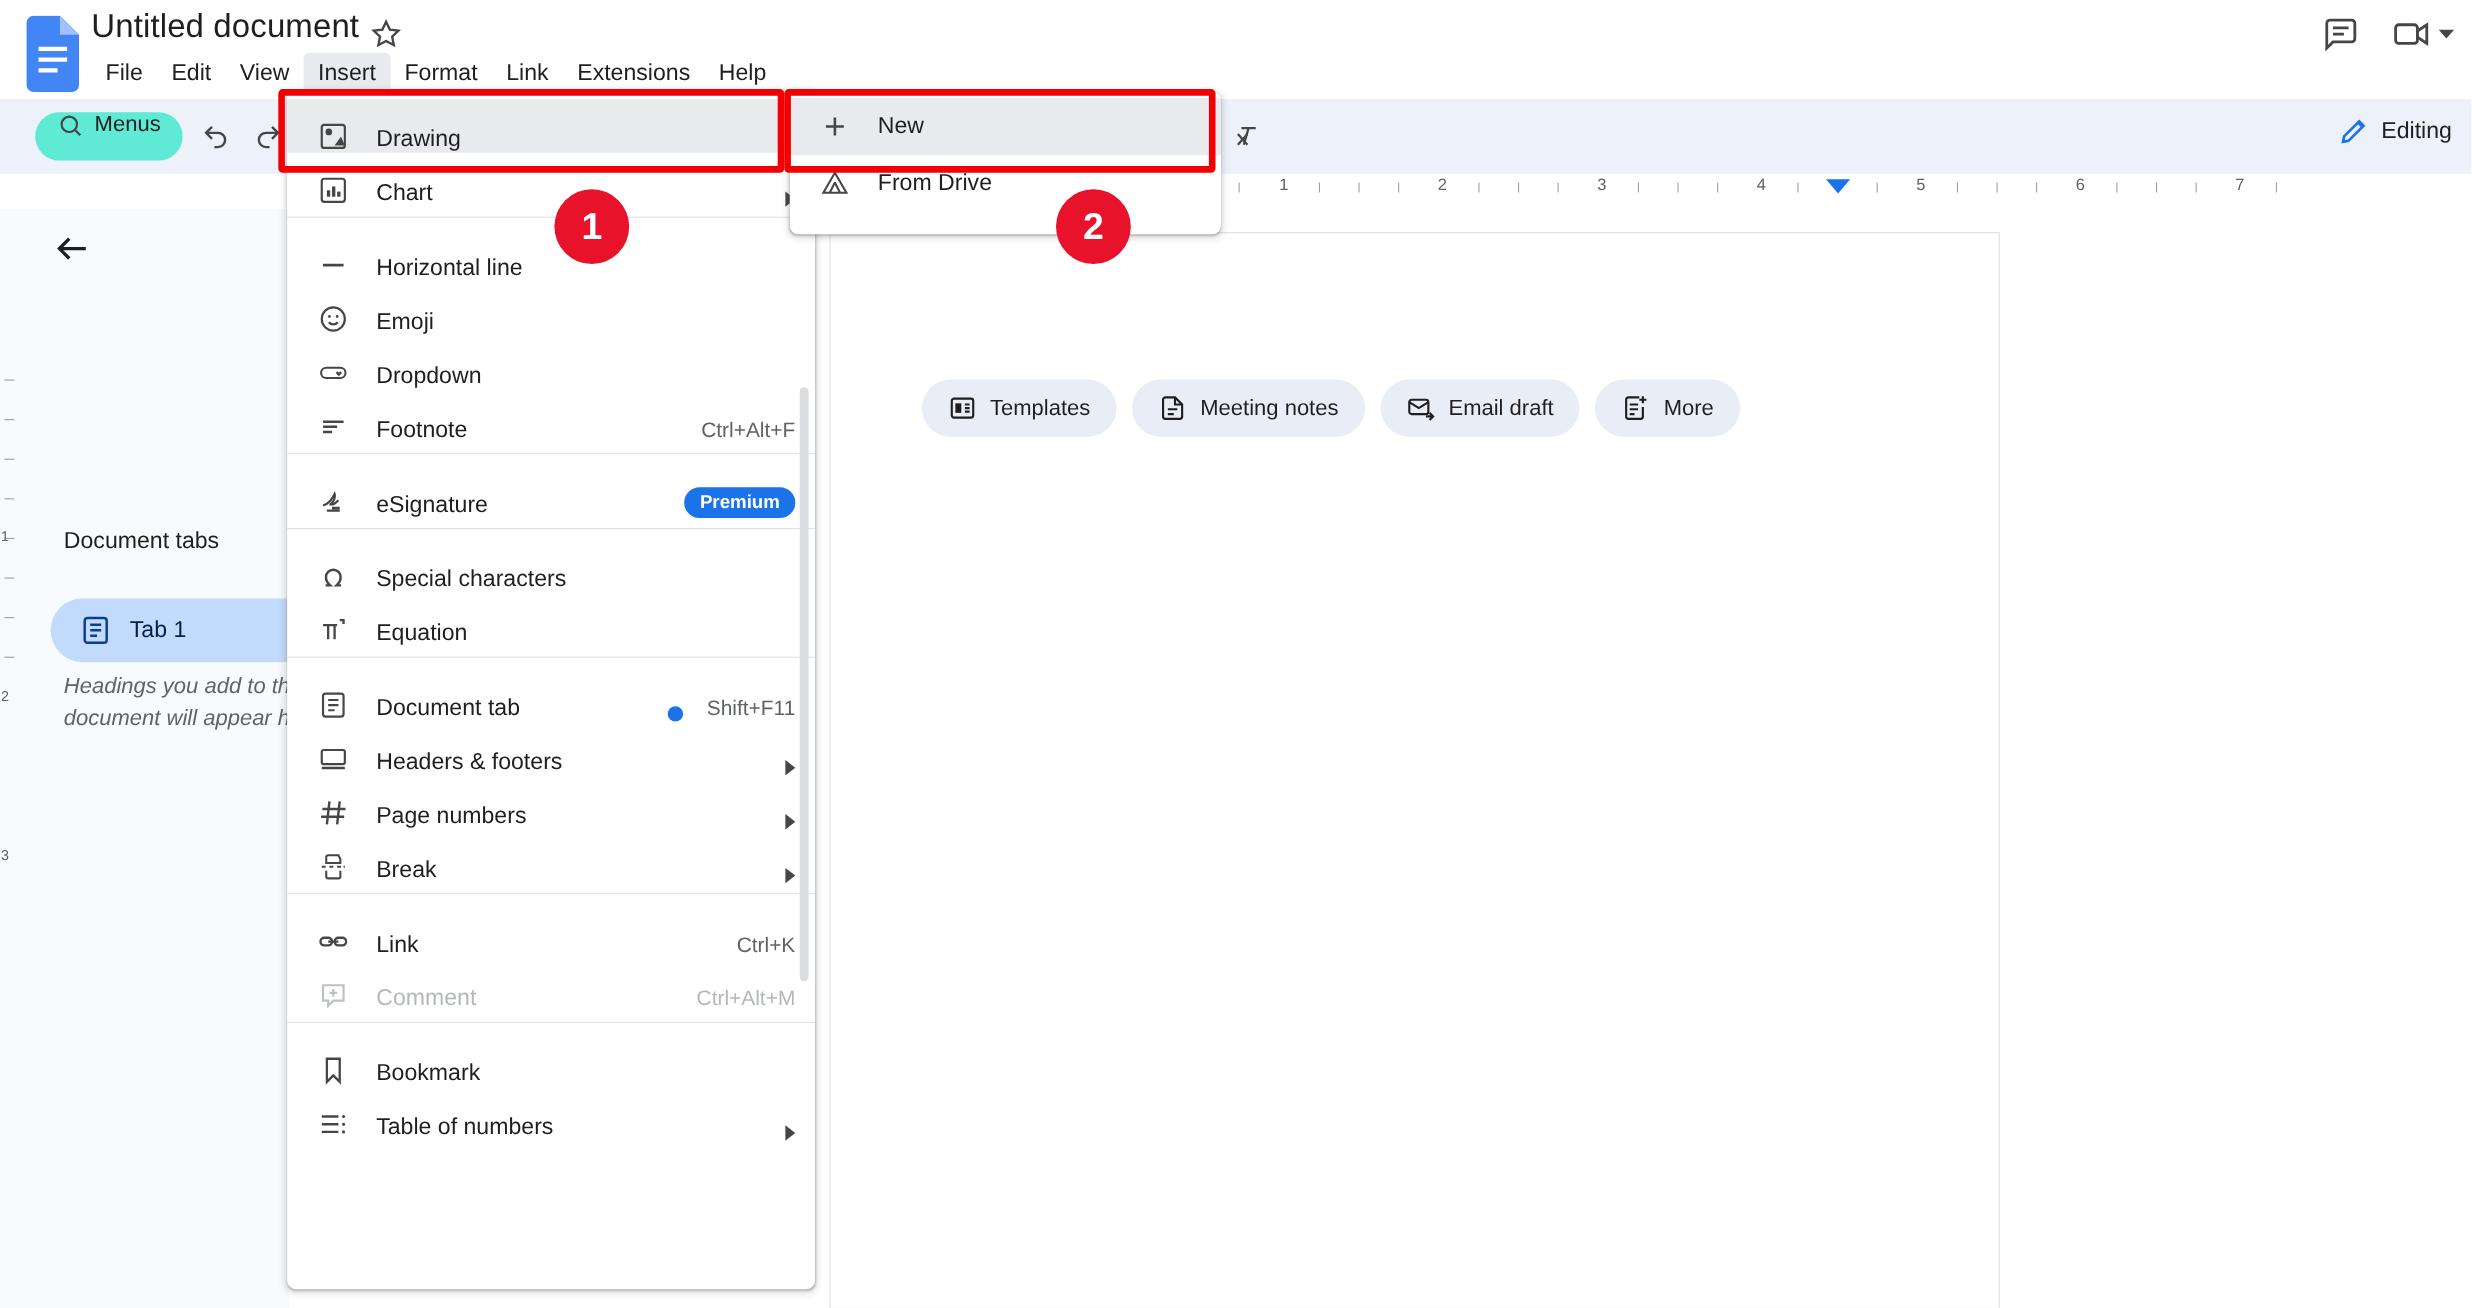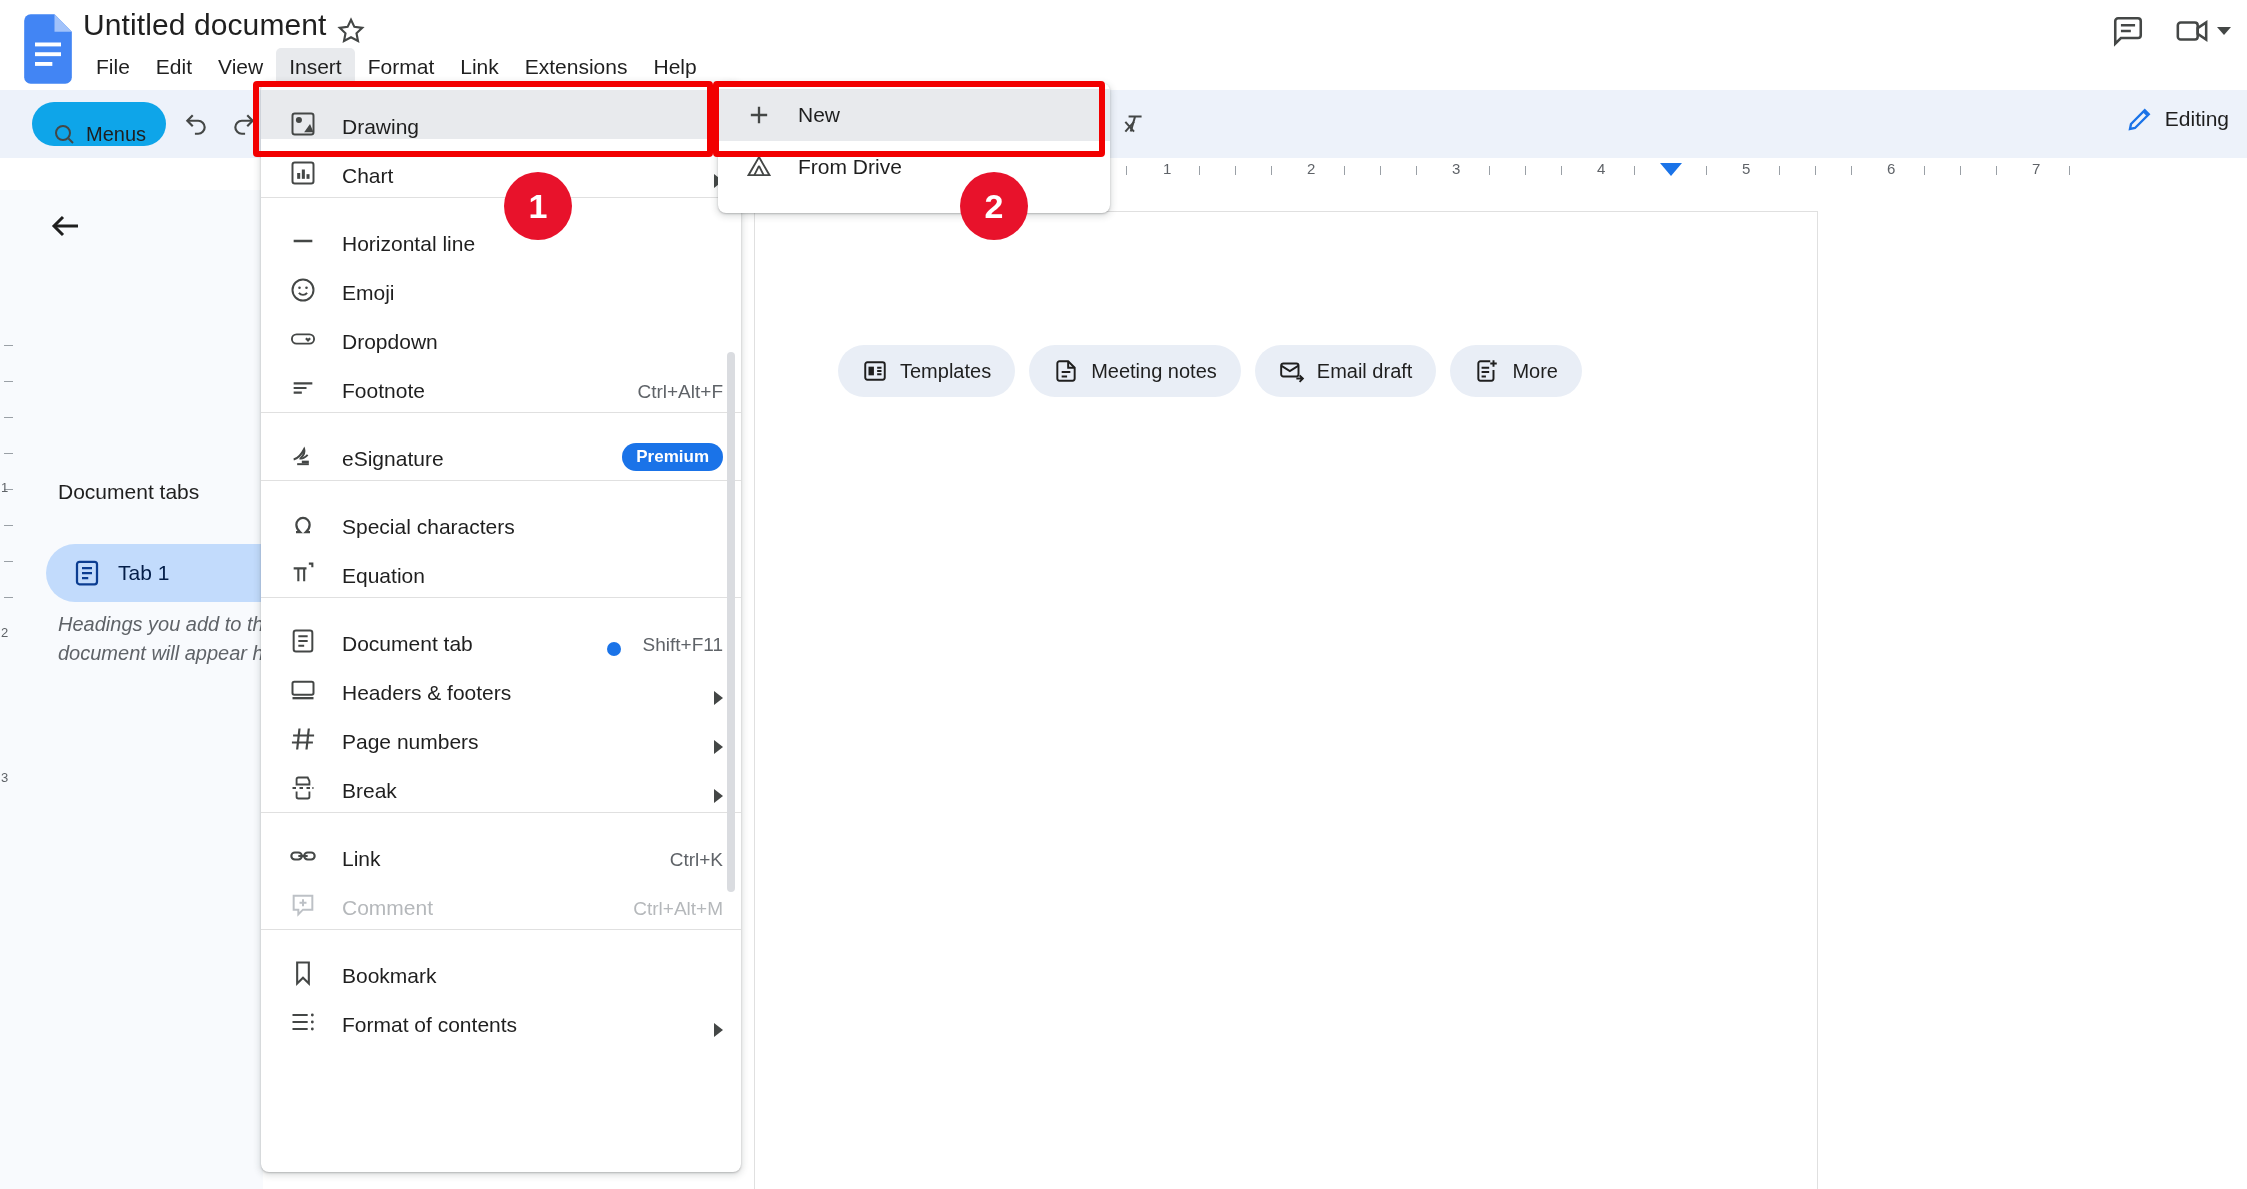--- a/index.html
+++ b/index.html
@@ -40,21 +40,21 @@
   
   .toolbar {
     position:absolute; left:0; top:90px; width:2247px; height:68px;
     background:#edf2fa; border-radius:0; display:flex; align-items:center;
   }
   .toolbar-inner {
     position:absolute; left:22px; top:94px; width:2200px; height:60px;
     background:#edf2fa; border-radius:32px; display:flex; align-items:center; padding:0 10px;
   }
   .menus-pill {
-    display:flex; align-items:flex-end; gap:10px; background:#0ea5e9;
+    display:flex; align-items:flex-start; gap:10px; background:#5eead4;
     border-radius:30px; height:44px; padding:0 20px; margin-right:6px;
   }
   .menus-pill span { font-size:20px; color:#1f1f1f; }
   .tb-btn { width:48px; height:44px; display:flex; align-items:center; justify-content:center; color:#444746; flex:0 0 auto; }
   .tb-btn svg { width:26px; height:26px; display:block; }
   .tb-btn.disabled { color:#bdc1c6; }
   .tb-sep { width:1px; height:30px; background:#c4c7c5; margin:0 8px; flex:0 0 auto; }
   .tb-caret { width:0;height:0;border-left:6px solid transparent;border-right:6px solid transparent;border-top:7px solid #444746; margin-left:-6px; margin-right:4px; flex:0 0 auto;}
   .editing-wrap { position:absolute; right:18px; top:104px; display:flex; align-items:center; gap:10px; }
   .editing-wrap .pencil { width:30px;height:30px;color:#444746; }
@@ -679,21 +679,21 @@
 
   <div class="mi">
     <span class="mi-ic">
       <svg viewBox="0 0 24 24" fill="none" stroke="currentColor" stroke-width="1.9">
           <path d="M3 6h13M3 12h13M3 18h13"></path>
           <circle cx="20" cy="6" r="1.2" fill="currentColor" stroke="none"></circle>
           <circle cx="20" cy="12" r="1.2" fill="currentColor" stroke="none"></circle>
           <circle cx="20" cy="18" r="1.2" fill="currentColor" stroke="none"></circle>
         </svg>
     </span>
-    <span class="mi-lbl">Format of contents</span>
+    <span class="mi-lbl">Table of numbers</span>
     <span class="mi-arrow"></span>
   </div>
 
   <div class="menu-scroll"></div>
 </div>
 
 <div class="submenu">
   <div class="sub-mi hl">
     <span class="s-ic">
       <svg viewBox="0 0 24 24" fill="none" stroke="currentColor" stroke-width="2">

